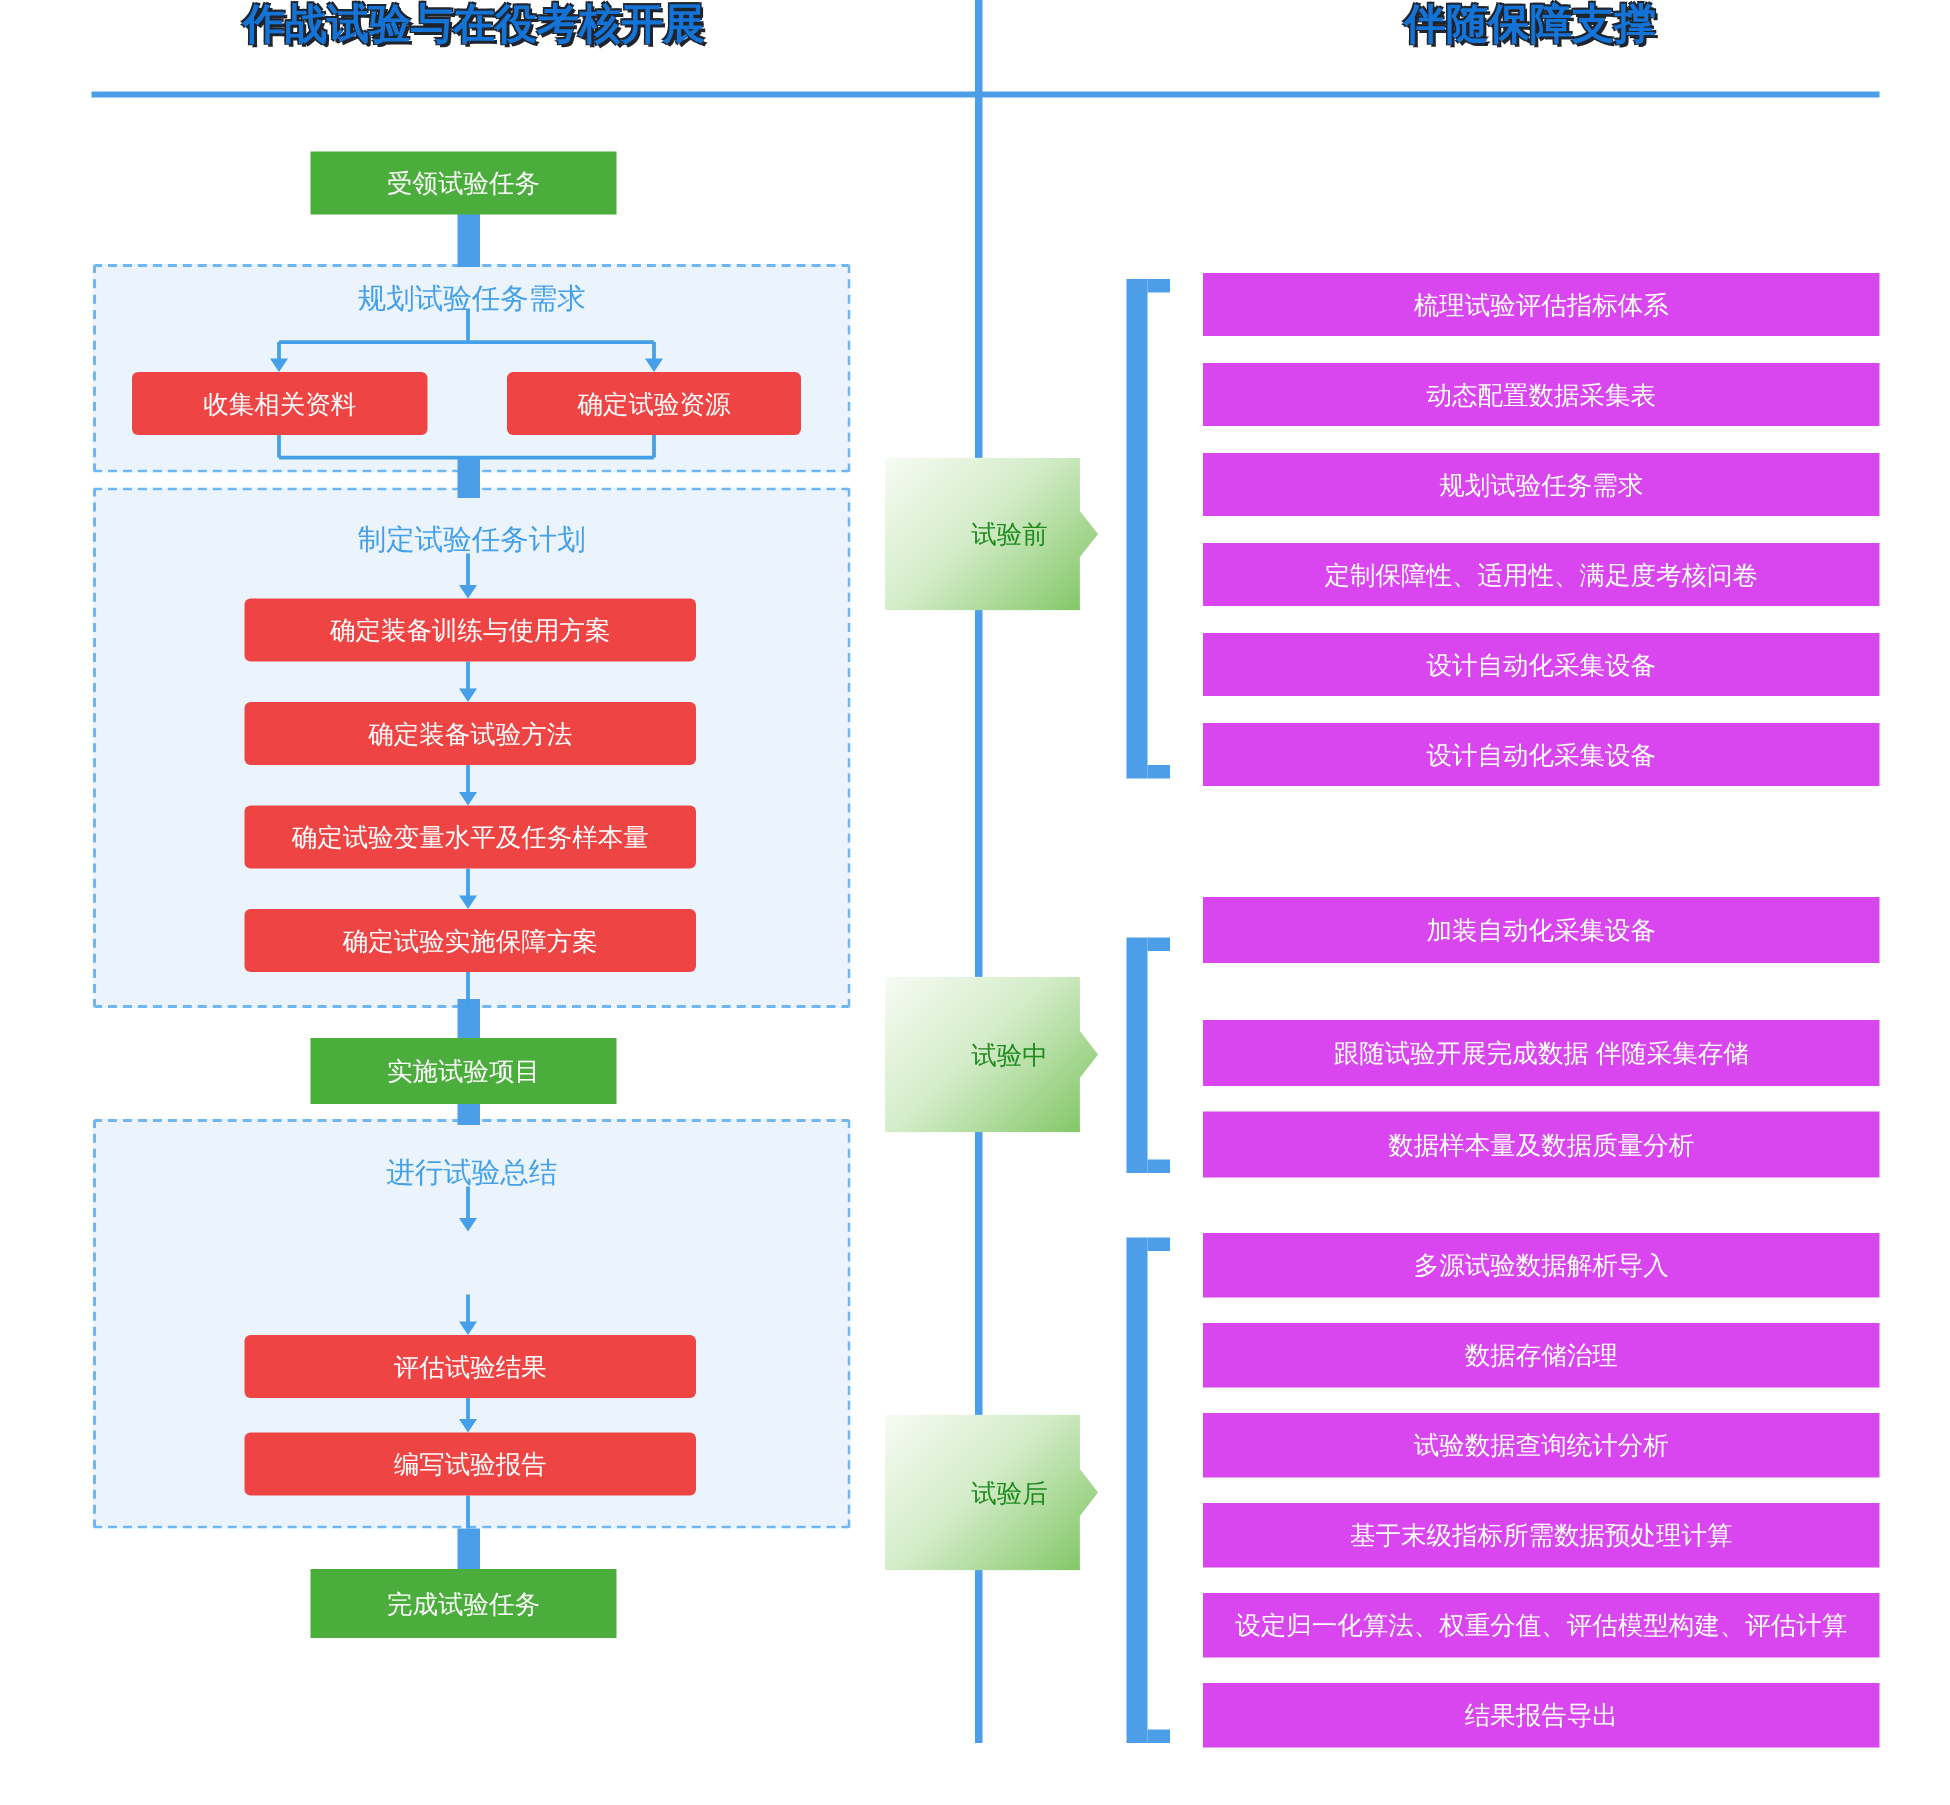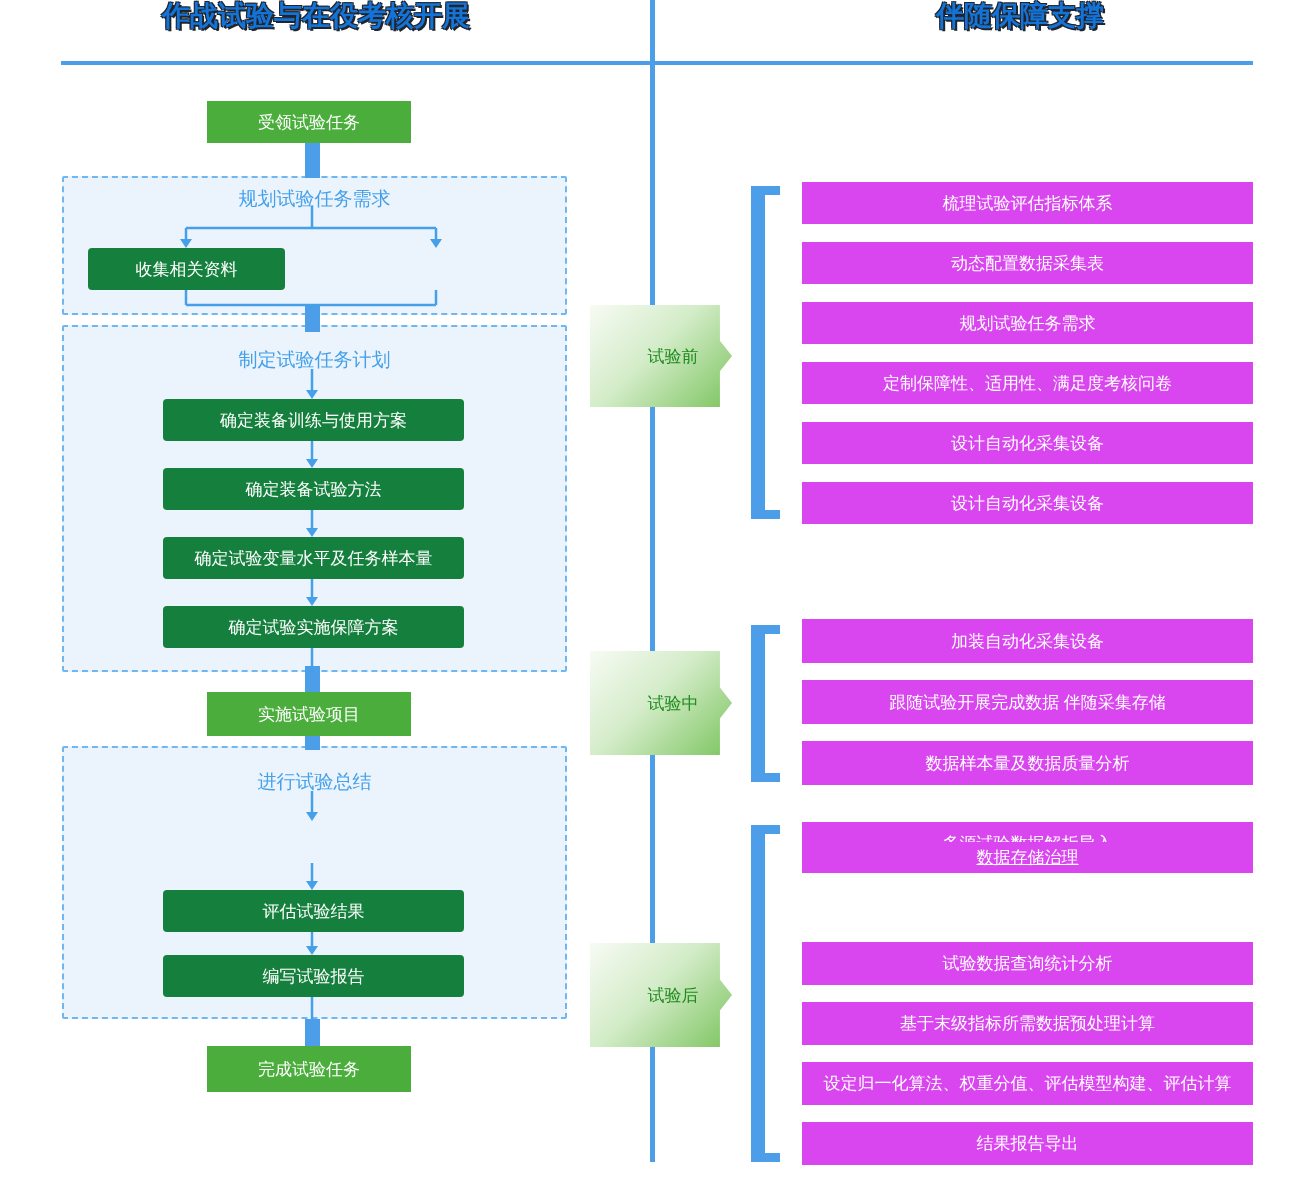--- a/index.html
+++ b/index.html
@@ -22,21 +22,21 @@
     display:flex;align-items:center;justify-content:center;z-index:4;
   }
   .bar{left:305px;width:15px;background:#4d9ee8;z-index:2;}
   .dashed{
     left:62px;width:505px;background:#ebf4fd;border:2px dashed #70b7f2;border-radius:2px;z-index:1;
   }
   .dtitle{
     left:62px;width:505px;text-align:center;color:#45a0e9;font-size:19px;z-index:3;
   }
   .lbox{
-    background:#15803d;color:#ffffff;font-size:17px;border-radius:4px;
+    background:#ef4444;color:#ffffff;font-size:17px;border-radius:4px;
     display:flex;align-items:center;justify-content:center;z-index:4;text-align:center;
   }
   
   .rbox{
     left:802px;width:451px;background:#d946ef;color:#ffffff;font-size:17px;
     display:flex;align-items:center;justify-content:center;z-index:4;text-align:center;
   }
   .bracket-bar{left:751px;width:14px;background:#4d9ee8;z-index:3;}
   .bracket-tab{left:765px;width:15px;height:9px;background:#4d9ee8;z-index:3;}
   .phase{
@@ -81,20 +81,21 @@
       <polygon points="306,946 318,946 312,955"></polygon>
     </g>
   </svg>
 
   <div class="abs gbox" style="left:207px;top:101px;width:204px;height:42px;">受领试验任务</div>
   <div class="abs bar" style="top:142px;height:36px;"></div>
 
   <div class="abs dashed" style="top:176px;height:139px;"></div>
   <div class="abs dtitle" style="top:186px;">规划试验任务需求</div>
   <div class="abs lbox" style="left:88px;top:248px;width:197px;height:42px;">收集相关资料</div>
+  <div class="abs lbox" style="left:338px;top:248px;width:196px;height:42px;">确定试验资源</div>
 
   <div class="abs bar" style="top:306px;height:26px;"></div>
 
   <div class="abs dashed" style="top:325px;height:347px;"></div>
   <div class="abs dtitle" style="top:347px;">制定试验任务计划</div>
   <div class="abs lbox" style="left:163px;top:399px;width:301px;height:42px;">确定装备训练与使用方案</div>
   <div class="abs lbox" style="left:163px;top:468px;width:301px;height:42px;">确定装备试验方法</div>
   <div class="abs lbox" style="left:163px;top:537px;width:301px;height:42px;">确定试验变量水平及任务样本量</div>
   <div class="abs lbox" style="left:163px;top:606px;width:301px;height:42px;">确定试验实施保障方案</div>
 
@@ -126,24 +127,24 @@
   <div class="abs bracket-tab" style="top:825px;"></div>
   <div class="abs bracket-tab" style="top:1153px;"></div>
 
   <div class="abs rbox" style="top:182px;height:42px;">梳理试验评估指标体系</div>
   <div class="abs rbox" style="top:242px;height:42px;">动态配置数据采集表</div>
   <div class="abs rbox" style="top:302px;height:42px;">规划试验任务需求</div>
   <div class="abs rbox" style="top:362px;height:42px;">定制保障性、适用性、满足度考核问卷</div>
   <div class="abs rbox" style="top:422px;height:42px;">设计自动化采集设备</div>
   <div class="abs rbox" style="top:482px;height:42px;">设计自动化采集设备</div>
 
-  <div class="abs rbox" style="top:619px;height:44px;">加装自动化采集设备</div>
+  <div class="abs rbox" style="top:598px;height:44px;">加装自动化采集设备</div>
   <div class="abs rbox" style="top:680px;height:44px;">跟随试验开展完成数据 伴随采集存储</div>
   <div class="abs rbox" style="top:741px;height:44px;">数据样本量及数据质量分析</div>
 
   <div class="abs rbox" style="top:822px;height:43px;">多源试验数据解析导入</div>
-  <div class="abs rbox" style="top:842px;height:31px;text-decoration:underline;">数据存储治理</div>
+  <div class="abs rbox" style="top:882px;height:43px;">数据存储治理</div>
   <div class="abs rbox" style="top:942px;height:43px;">试验数据查询统计分析</div>
   <div class="abs rbox" style="top:1002px;height:43px;">基于末级指标所需数据预处理计算</div>
   <div class="abs rbox" style="top:1062px;height:43px;">设定归一化算法、权重分值、评估模型构建、评估计算</div>
   <div class="abs rbox" style="top:1122px;height:43px;">结果报告导出</div>
 
 </div>
 
 </body></html>

